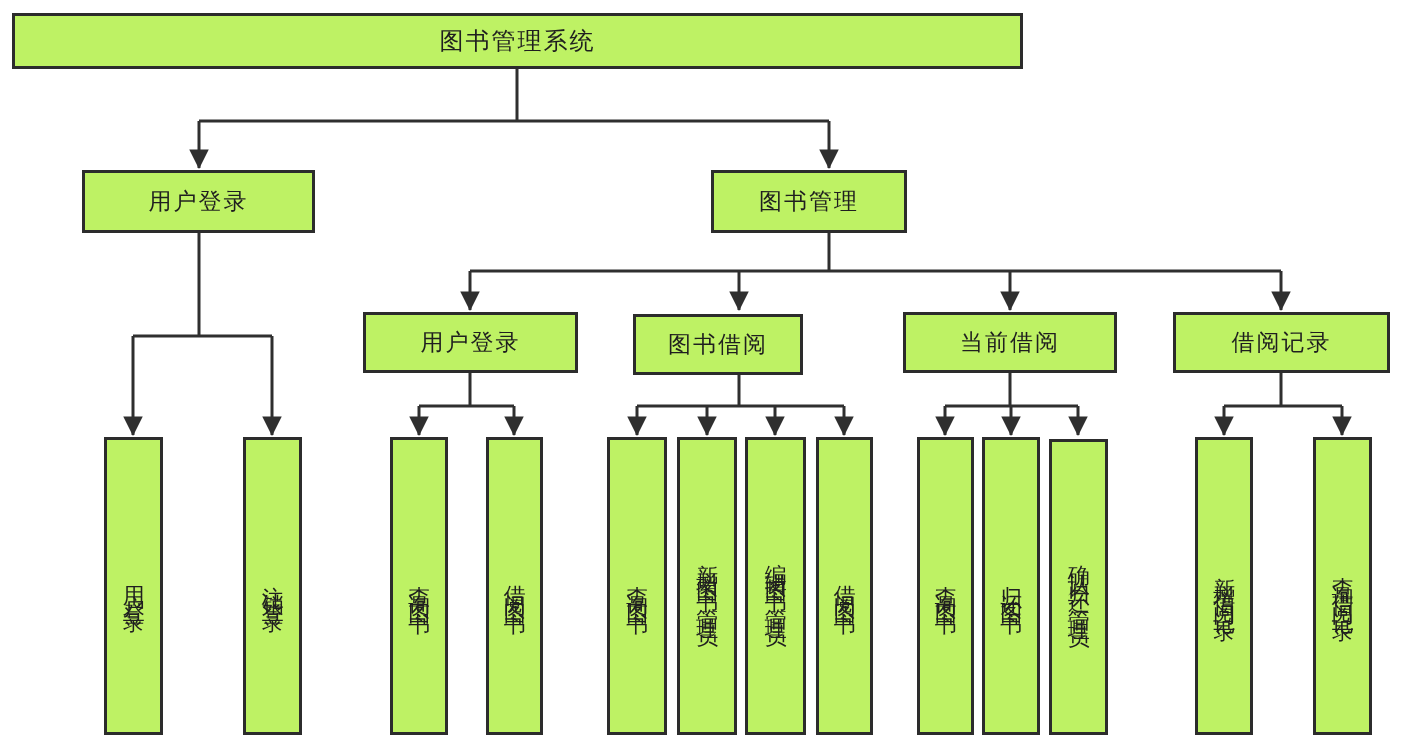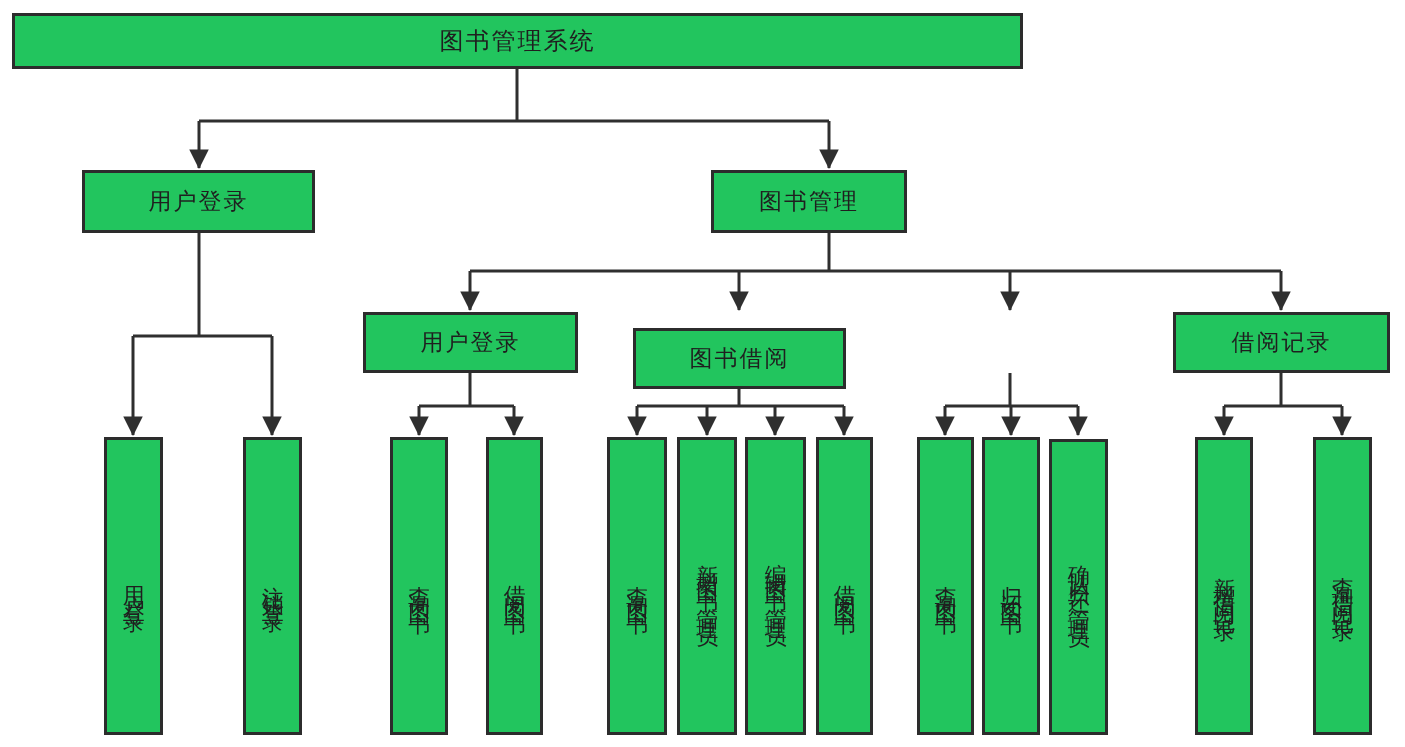--- a/index.html
+++ b/index.html
@@ -17,21 +17,21 @@
   }
   .connectors {
     position: absolute;
     left: 0; top: 0;
     width: 1405px;
     height: 747px;
   }
   .node {
     position: absolute;
     box-sizing: border-box;
-    background: #22c55e;
+    background: #bef264;
     border: 3px solid #2c2c2c;
     display: flex;
     align-items: center;
     justify-content: center;
     color: #1f1f1f;
     text-align: center;
     line-height: 1.2;
   }
   .h-node {
     font-size: 23px;
@@ -101,21 +101,22 @@
       <line x1="1342" y1="406" x2="1342" y2="435"></line>
     </g>
   </svg>
 
   <div class="node root-node" style="left:12px; top:13px; width:1011px; height:56px;">图书管理系统</div>
 
   <div class="node h-node" style="left:82px; top:170px; width:233px; height:63px;">用户登录</div>
   <div class="node h-node" style="left:711px; top:170px; width:196px; height:63px;">图书管理</div>
 
   <div class="node h-node" style="left:363px; top:312px; width:215px; height:61px;">用户登录</div>
-  <div class="node h-node" style="left:633px; top:328px; width:213px; height:61px;">图书借阅</div>
+  <div class="node h-node" style="left:633px; top:314px; width:170px; height:61px;">图书借阅</div>
+  <div class="node h-node" style="left:903px; top:312px; width:214px; height:61px;">当前借阅</div>
   <div class="node h-node" style="left:1173px; top:312px; width:217px; height:61px;">借阅记录</div>
 
   <div class="node v-node" style="left:104px; top:437px; width:59px; height:298px;">用户登录</div>
   <div class="node v-node" style="left:243px; top:437px; width:59px; height:298px;">注销登录</div>
 
   <div class="node v-node" style="left:390px; top:437px; width:58px; height:298px;">查询图书</div>
   <div class="node v-node" style="left:486px; top:437px; width:57px; height:298px;">借阅图书</div>
 
   <div class="node v-node" style="left:607px; top:437px; width:60px; height:298px;">查询图书</div>
   <div class="node v-node" style="left:677px; top:437px; width:60px; height:298px;">新增图书（管理员）</div>

